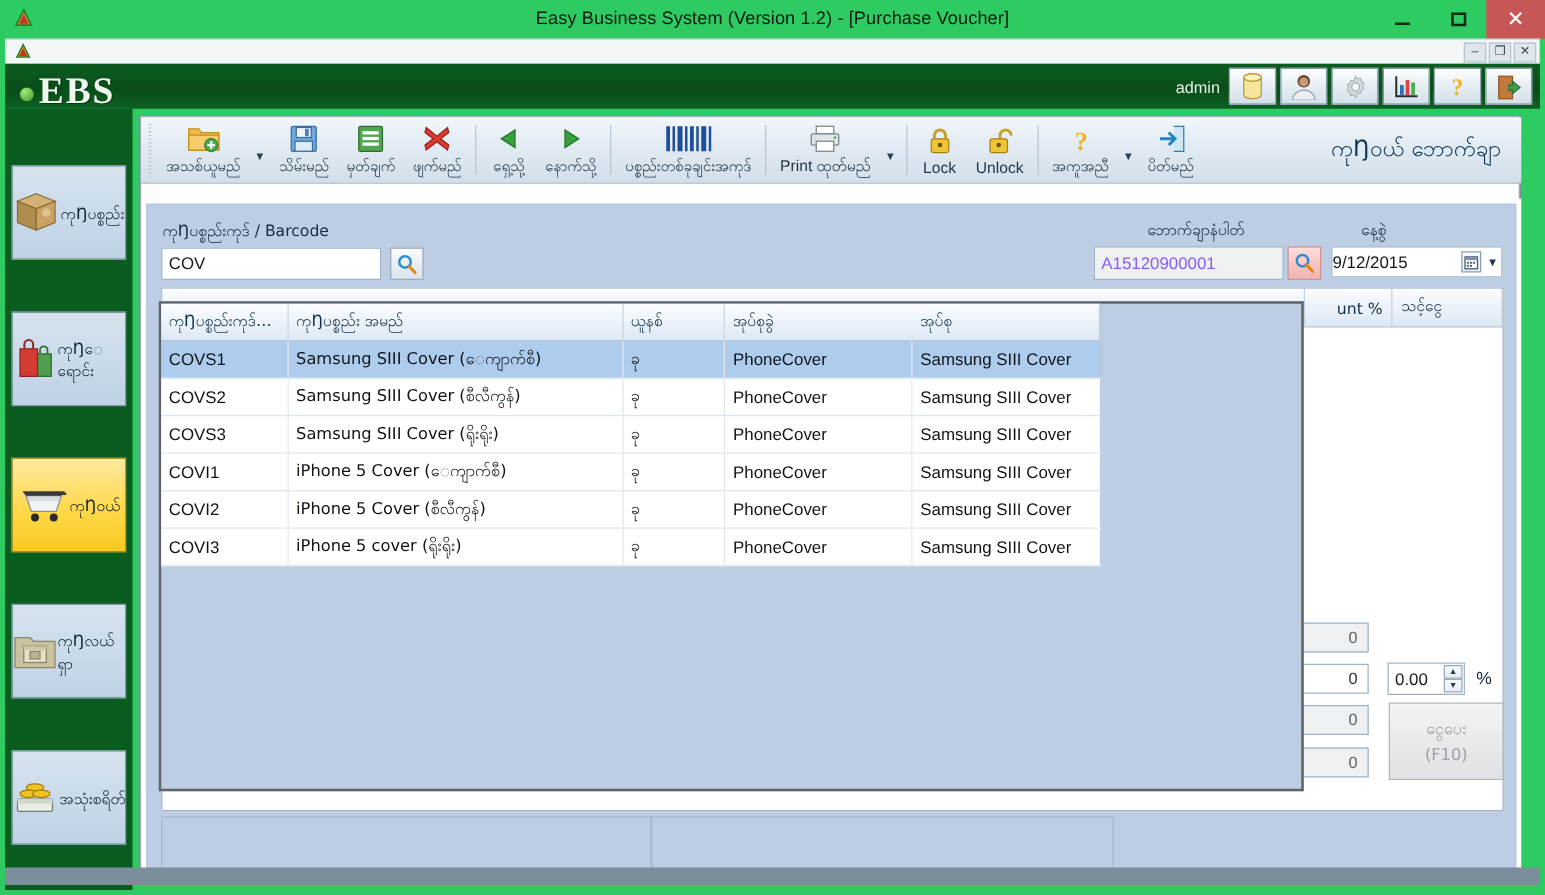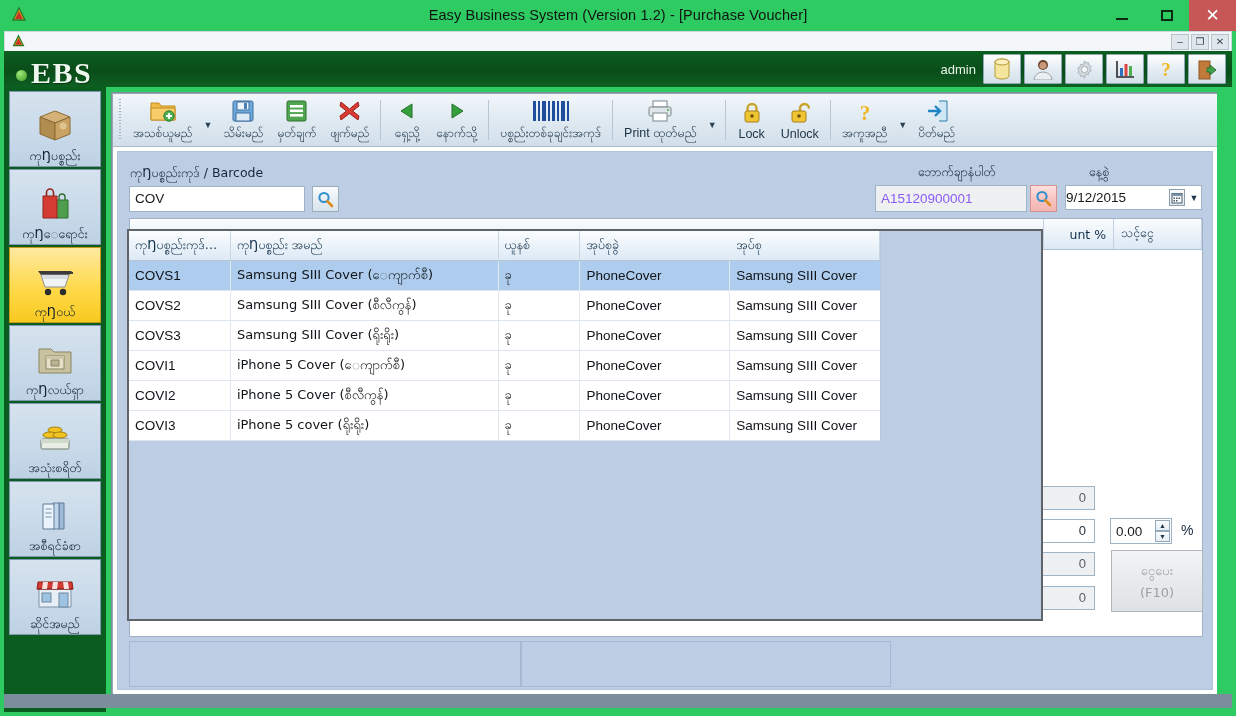--- a/index.html
+++ b/index.html
@@ -80,22 +80,23 @@
   
   .sidebar {
     position: absolute; left: 4px; top: 87px; width: 102px; height: 625px;
     background: #0b5c1f;
     padding: 4px 5px;
   }
   .side-item {
     width: 92px; height: 76px; margin-bottom: 2px;
     background: linear-gradient(to bottom,#d6e3ee,#c8d9e9 60%, #bed2e4);
     border: 1px solid #7d98ae;
-    display: flex; flex-direction: column; align-items: center; justify-content: flex-end;
+    display: flex; flex-direction: row; align-items: center; justify-content: center;
     position: relative;
+    margin-top: 41px;
   }
   .side-item.active {
     background: linear-gradient(to bottom,#ffe9a0,#ffd94b 55%,#f7c91f);
     border: 1px solid #c49a18;
   }
   .side-item .side-ico { height: 38px; display:flex; align-items:center; justify-content:center;}
   .side-item .side-lbl {
     font-size: 12.5px; color: #123; margin-top: 3px;
     font-family: "DejaVu Sans","Liberation Sans", sans-serif;
   }
@@ -132,21 +133,21 @@
   .tbtn.en .tl { font-family: "Liberation Sans", sans-serif; font-size: 12.5px;}
   .tsplit { width: 1px; background: #b6c6d2; margin: 6px 4px; }
   .tcaret { align-self: center; font-size: 9px; color: #2b4254; padding: 0 4px; margin-top: 10px;}
   .form-title {
     margin-left: auto; align-self: center; padding-right: 16px;
     font-size: 18px; color: #123a55;
     font-family: "DejaVu Sans","Liberation Sans", sans-serif;
   }
 
   
-  .fbody { position: absolute; left: 0; top: 53px; width: 1104px; height: 547px; background: #fff; }
+  .fbody { position: absolute; left: 0; top: 65px; width: 1104px; height: 547px; background: #fff; }
   .inner {
     position: absolute; left: 4px; top: 4px; width: 1096px; height: 539px;
     background: #bdcde4; border: 1px solid #b2c3dc;
   }
 
   .fld-label {
     position: absolute; font-size: 12.5px; color: #152a3d;
     font-family: "DejaVu Sans","Liberation Sans", sans-serif;
   }
   .txtbox {
@@ -580,20 +581,21 @@
       <div class="tbtn">
         <span class="ti">
           <svg width="22" height="22" viewBox="0 0 22 22">
               <path d="M13 1 h8 v20 h-8" fill="#cfe6f5" stroke="#2f7fae"></path>
               <path d="M2 11 h11 M9 6 l5 5 l-5 5" fill="none" stroke="#1e86c4" stroke-width="2.4"></path>
             </svg>
         </span>
         <span class="tl">ပိတ်မည်</span>
       </div>
 
+      <div class="form-title">ကုŊဝယ် ဘောက်ချာ</div>
     </div>
 
     <div class="fbody">
       <div class="inner">
 
         <div class="fld-label" style="left:12px; top:13px;">ကုŊပစ္စည်းကုဒ် / Barcode</div>
         <div class="txtbox" style="left:11px; top:34px; width:176px; height:26px; line-height:24px;">COV</div>
         <div class="srch-btn" style="left:194px; top:34px;">
           <svg width="17" height="17" viewBox="0 0 17 17">
               <circle cx="7" cy="6.5" r="4.6" fill="none" stroke="#2d8ecb" stroke-width="2"></circle>

